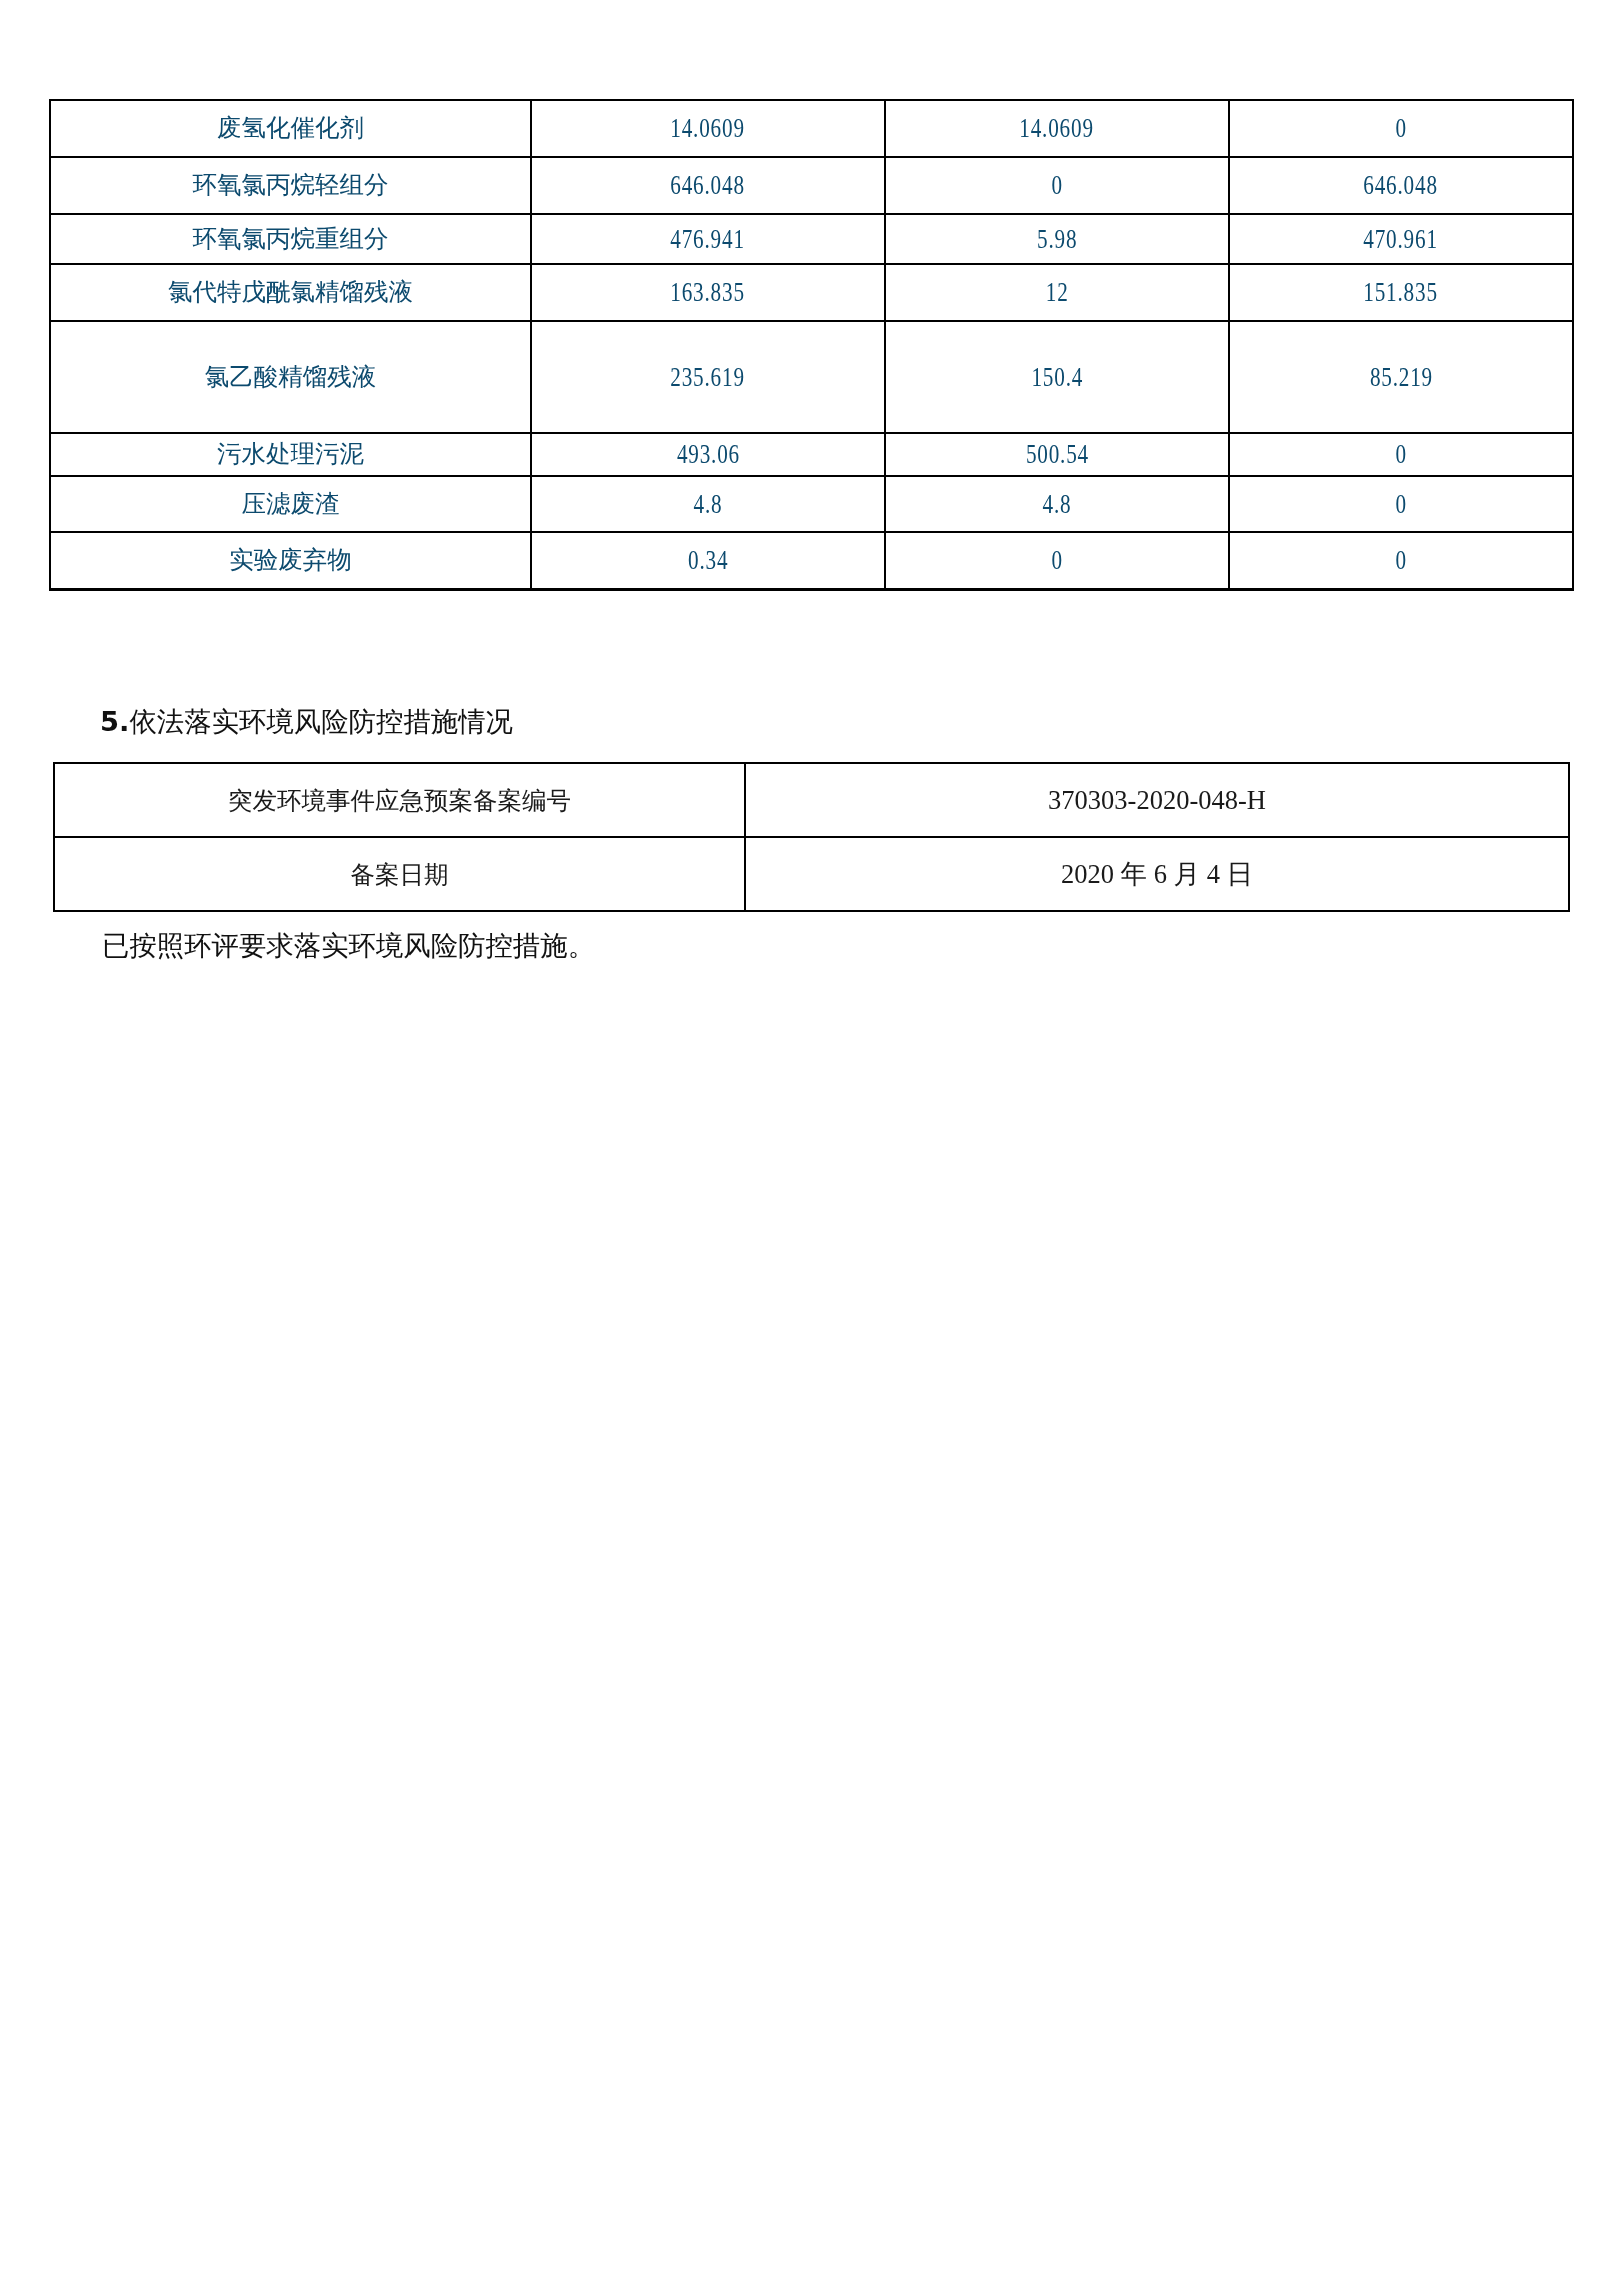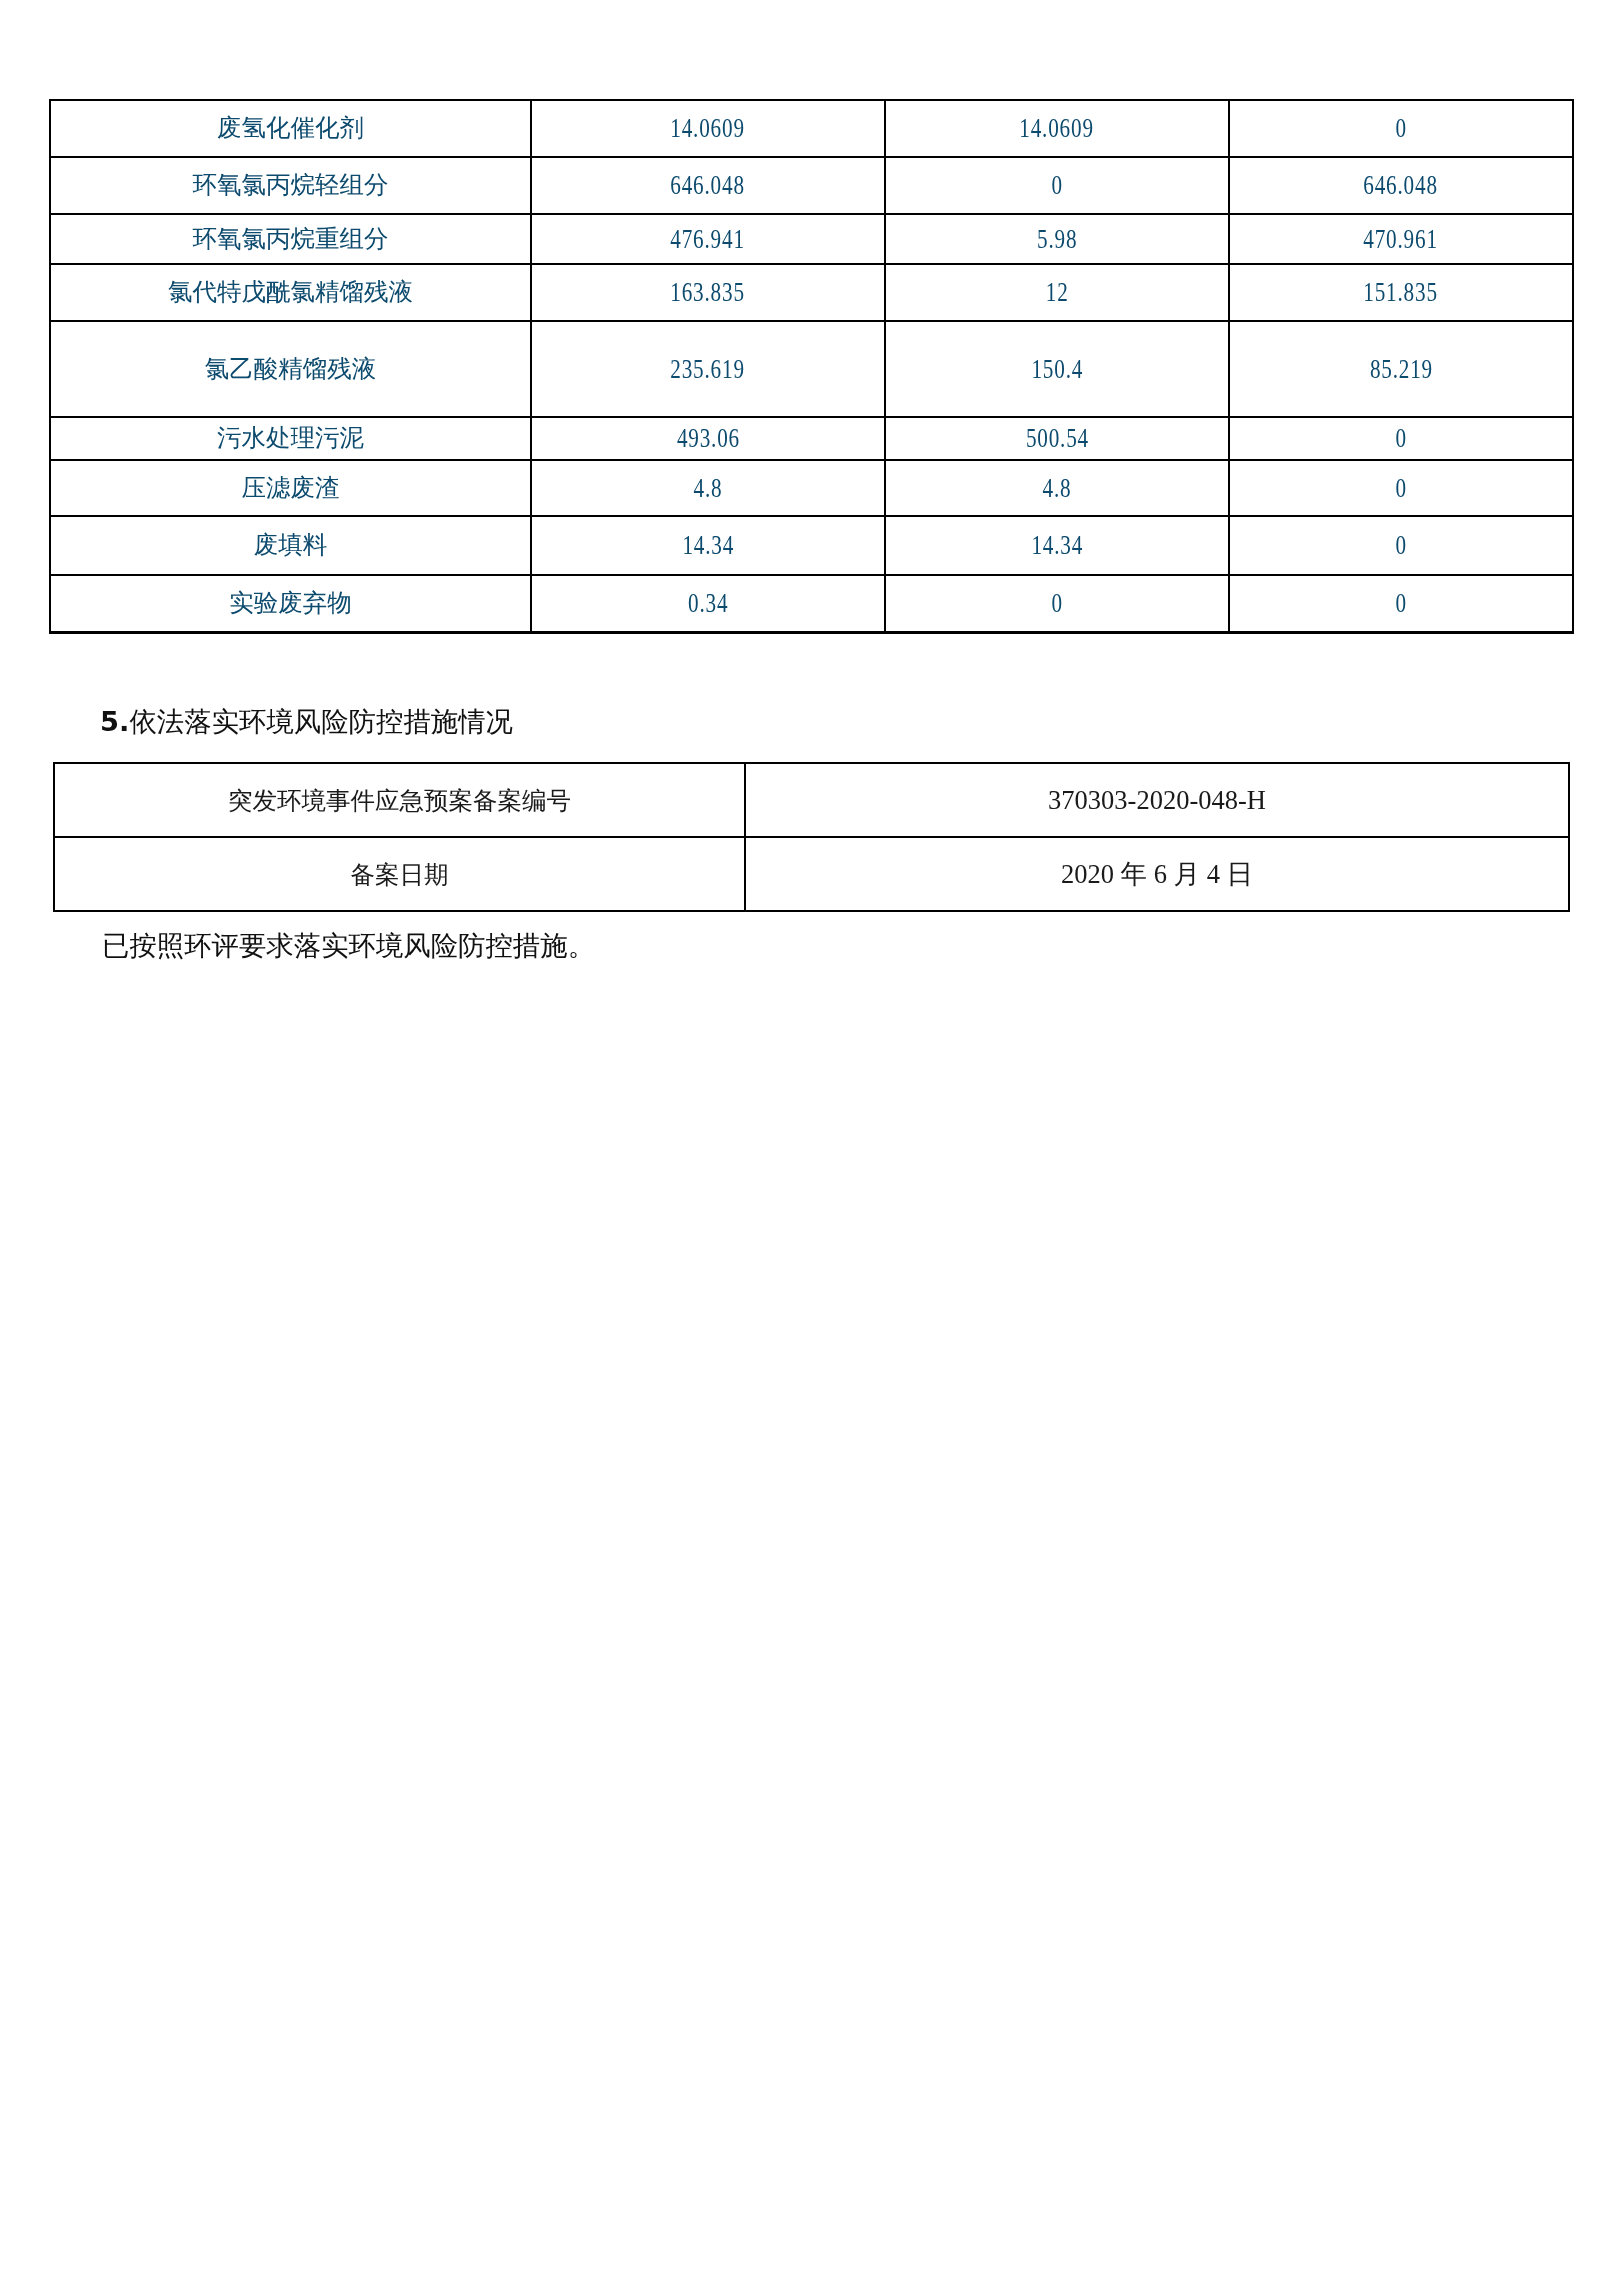--- a/index.html
+++ b/index.html
@@ -109,42 +109,36 @@
       <td class="num-cell"><span class="numtxt">476.941</span></td>
       <td class="num-cell"><span class="numtxt">5.98</span></td>
       <td class="num-cell"><span class="numtxt">470.961</span></td>
     </tr>
     <tr style="height:57px">
       <td class="name">氯代特戊酰氯精馏残液</td>
       <td class="num-cell"><span class="numtxt">163.835</span></td>
       <td class="num-cell"><span class="numtxt">12</span></td>
       <td class="num-cell"><span class="numtxt">151.835</span></td>
     </tr>
-    <tr style="height:96px">
+    <tr style="height:112px">
       <td class="name">氯乙酸精馏残液</td>
       <td class="num-cell"><span class="numtxt">235.619</span></td>
       <td class="num-cell"><span class="numtxt">150.4</span></td>
       <td class="num-cell"><span class="numtxt">85.219</span></td>
     </tr>
     <tr style="height:43px">
       <td class="name">污水处理污泥</td>
       <td class="num-cell"><span class="numtxt">493.06</span></td>
       <td class="num-cell"><span class="numtxt">500.54</span></td>
       <td class="num-cell"><span class="numtxt">0</span></td>
     </tr>
     <tr style="height:56px">
       <td class="name">压滤废渣</td>
       <td class="num-cell"><span class="numtxt">4.8</span></td>
       <td class="num-cell"><span class="numtxt">4.8</span></td>
-      <td class="num-cell"><span class="numtxt">0</span></td>
-    </tr>
-    <tr style="height:59px">
-      <td class="name">废填料</td>
-      <td class="num-cell"><span class="numtxt">14.34</span></td>
-      <td class="num-cell"><span class="numtxt">14.34</span></td>
       <td class="num-cell"><span class="numtxt">0</span></td>
     </tr>
     <tr style="height:57px">
       <td class="name">实验废弃物</td>
       <td class="num-cell"><span class="numtxt">0.34</span></td>
       <td class="num-cell"><span class="numtxt">0</span></td>
       <td class="num-cell"><span class="numtxt">0</span></td>
     </tr>
   </tbody>
 </table>

